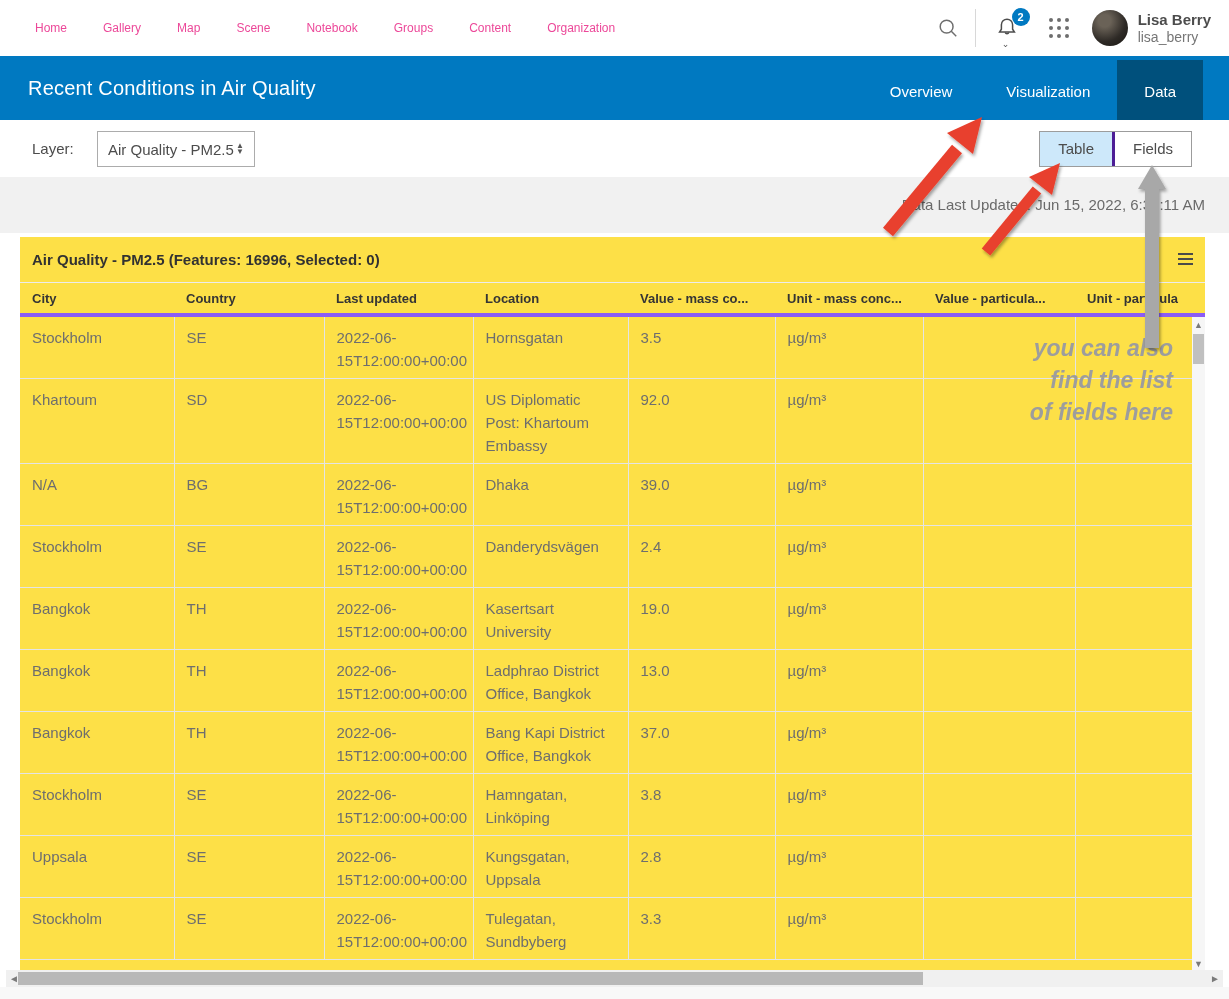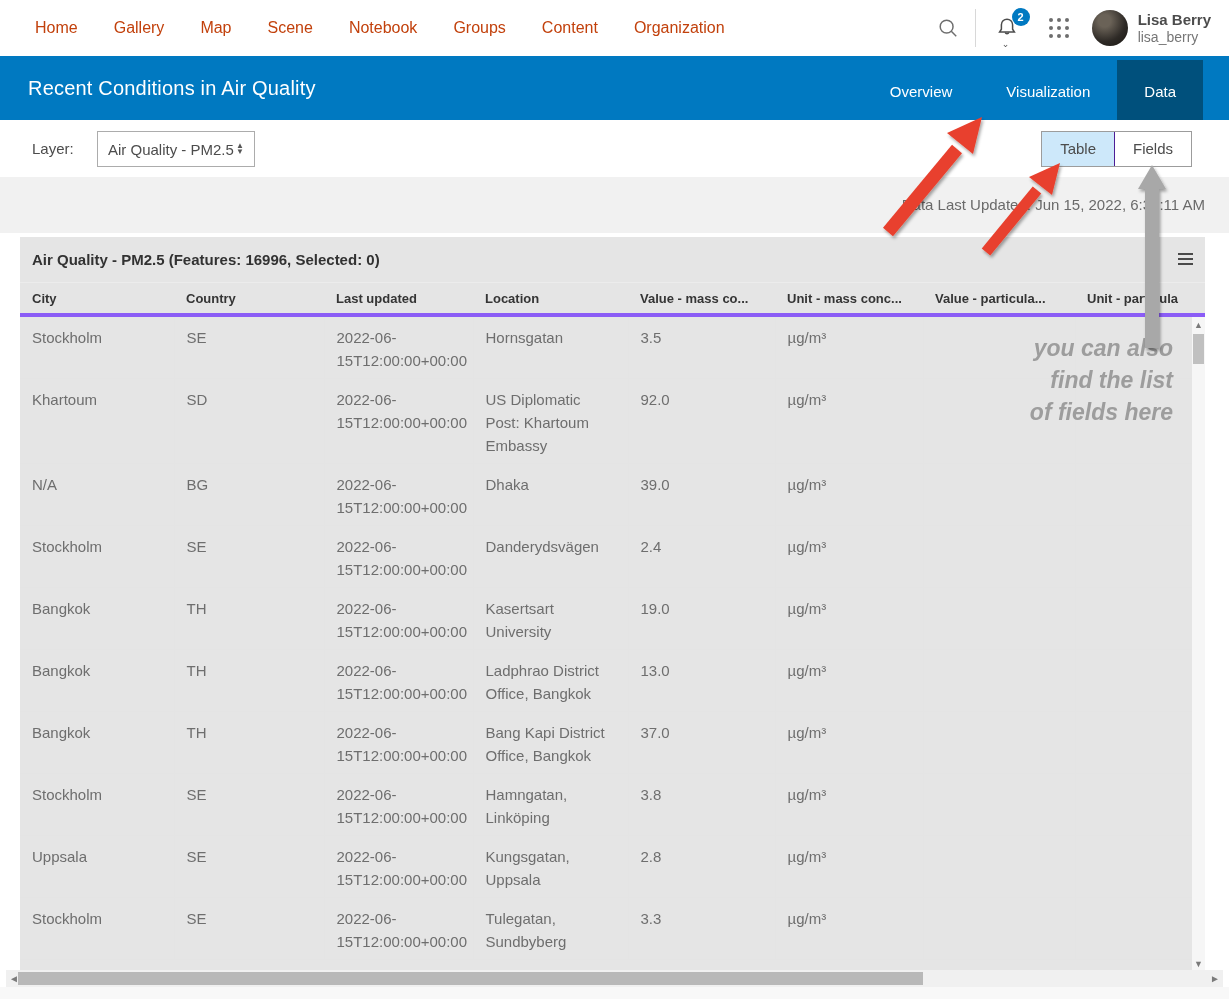--- a/index.html
+++ b/index.html
@@ -1,21 +1,21 @@
 <!DOCTYPE html>
 <html><head>
 <meta charset="utf-8">
 <style>
   * { margin:0; padding:0; box-sizing:border-box; }
   html,body { width:1229px; height:999px; background:#fff; overflow:hidden;
     font-family:"Liberation Sans", sans-serif; }
   
   .nav { position:absolute; top:0; left:0; width:1229px; height:56px; background:#fff; }
   .nav-items { position:absolute; left:35px; top:0; height:56px; display:flex; gap:36px; align-items:center; }
-  .nav-item { font-size:16px; color:#c2410c; cursor:pointer; white-space:nowrap; }
+  .nav-item { font-size:12px; color:#ec4899; cursor:pointer; white-space:nowrap; }
   .nav-right { position:absolute; right:18px; top:0; height:56px; display:flex; align-items:center; }
   .icon-btn { width:34px; height:34px; display:flex; align-items:center; justify-content:center; cursor:pointer; position:relative; }
   .nav-divider { width:1px; height:38px; background:#d8d8d8; margin:0 14px 0 10px; }
   .badge { position:absolute; top:-3px; right:-6px; min-width:18px; height:18px; border-radius:9px;
     background:#0079c1; color:#fff; font-size:11px; line-height:18px; text-align:center; font-weight:bold; }
   .bell-caret { position:absolute; bottom:-4px; left:12px; font-size:9px; color:#555; }
   .grid-dots { display:grid; grid-template-columns:repeat(3,4px); grid-template-rows:repeat(3,4px); gap:4px; }
   .grid-dots i { width:4px; height:4px; border-radius:50%; background:#6e6e6e; }
   .avatar { width:36px; height:36px; border-radius:50%; margin:0 10px 0 16px;
     background:radial-gradient(circle at 35% 30%, #6a6257 0 18%, #2e2a26 60%, #17140f 100%); }
@@ -29,26 +29,26 @@
   .tab.active { background:#00507c; }
   
   .layerbar { position:absolute; top:120px; left:0; width:1229px; height:42px; background:#fff; }
   .layer-label { position:absolute; left:32px; top:20px; font-size:15px; color:#4c4c4c; }
   .layer-select { position:absolute; left:97px; top:11px; width:158px; height:36px; border:1px solid #acacac;
     background:#fff; font-size:15px; color:#4c4c4c; display:flex; align-items:center; padding:0 10px; cursor:pointer; }
   .layer-select .caret-stack { margin-left:auto; display:flex; flex-direction:column; line-height:6px; color:#555; font-size:8px; }
   .view-toggle { position:absolute; right:37px; top:11px; height:36px; display:flex; border:1px solid #9c9c9c; }
   .view-btn { height:34px; line-height:34px; padding:0 18px; font-size:15px; color:#4c4c4c; background:#fff; cursor:pointer; }
   .view-btn.active { background:#cde8fa; }
-  .view-btn + .view-btn { border-left:1px solid #4c1d95; }
+  .view-btn + .view-btn { border-left:3px solid #4c1d95; }
   
   .band { position:absolute; top:177px; left:0; width:1229px; height:56px; background:#f1f1f1; }
   .band-text { position:absolute; right:24px; top:19px; font-size:15px; color:#6a6a6a; }
   
-  .tablewrap { position:absolute; top:237px; left:20px; width:1185px; background:#e5e5e5; }
+  .tablewrap { position:absolute; top:237px; left:20px; width:1185px; background:#fde047; }
   .table-titlebar { height:46px; display:flex; align-items:center; border-bottom:1px solid #ececec; position:relative; }
   .table-title { font-size:15px; font-weight:bold; color:#323232; padding-left:12px; }
   .burger { position:absolute; right:12px; top:16px; width:15px; cursor:pointer; }
   .burger i { display:block; height:2px; background:#4a4a4a; margin-bottom:3px; }
   table.data { border-collapse:collapse; table-layout:fixed; width:1185px; }
   table.data th { text-align:left; font-size:13px; font-weight:bold; color:#353535;
     padding:7px 10px 6px 12px; border-bottom:4px solid #8b5cf6; height:32px; white-space:nowrap; overflow:hidden; }
   table.data td { vertical-align:top; font-size:15px; color:#6e6e6e; line-height:23px;
     padding:9px 10px 6px 12px; border-bottom:1px solid #e4e4e4; border-right:1px solid #e4e4e4; }
   table.data td:last-child { border-right:none; }

